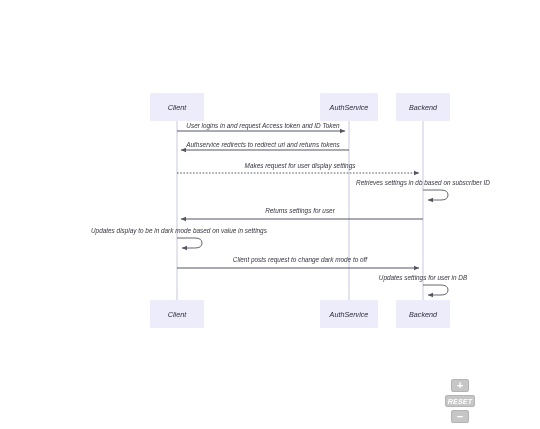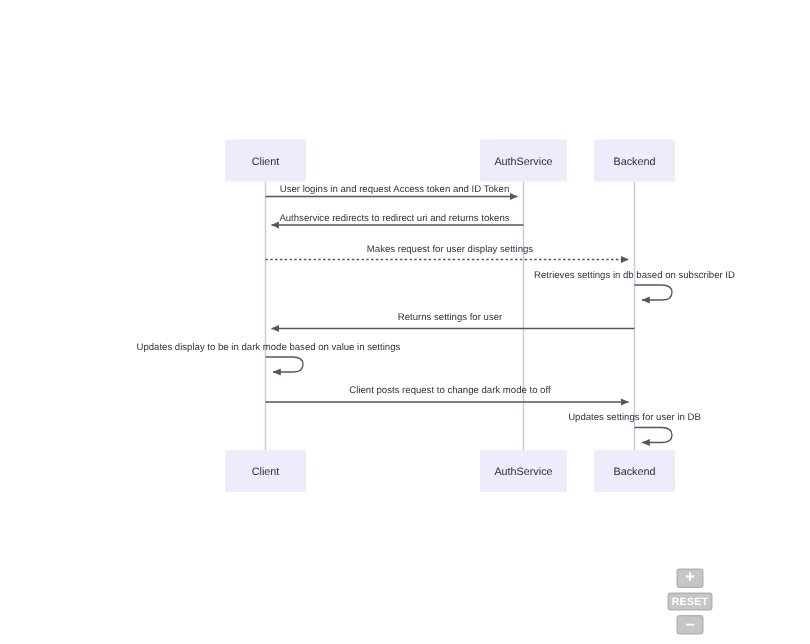--- a/index.html
+++ b/index.html
@@ -8,21 +8,21 @@
   }
   body {
     width: 540px; height: 429px;
     position: relative;
     overflow: hidden;
     font-family: "Liberation Sans", sans-serif;
   }
   #canvas {
     position: absolute;
     left: 0; top: 0;
-    width: 480px; height: 429px;
+    width: 480px; height: 429px; font-style: italic;
   }
   svg#diagram {
     position: absolute;
     left: 0; top: 0;
     width: 540px; height: 429px;
   }
   .actor-box {
     fill: #ececfb;
     stroke: none;
   }

